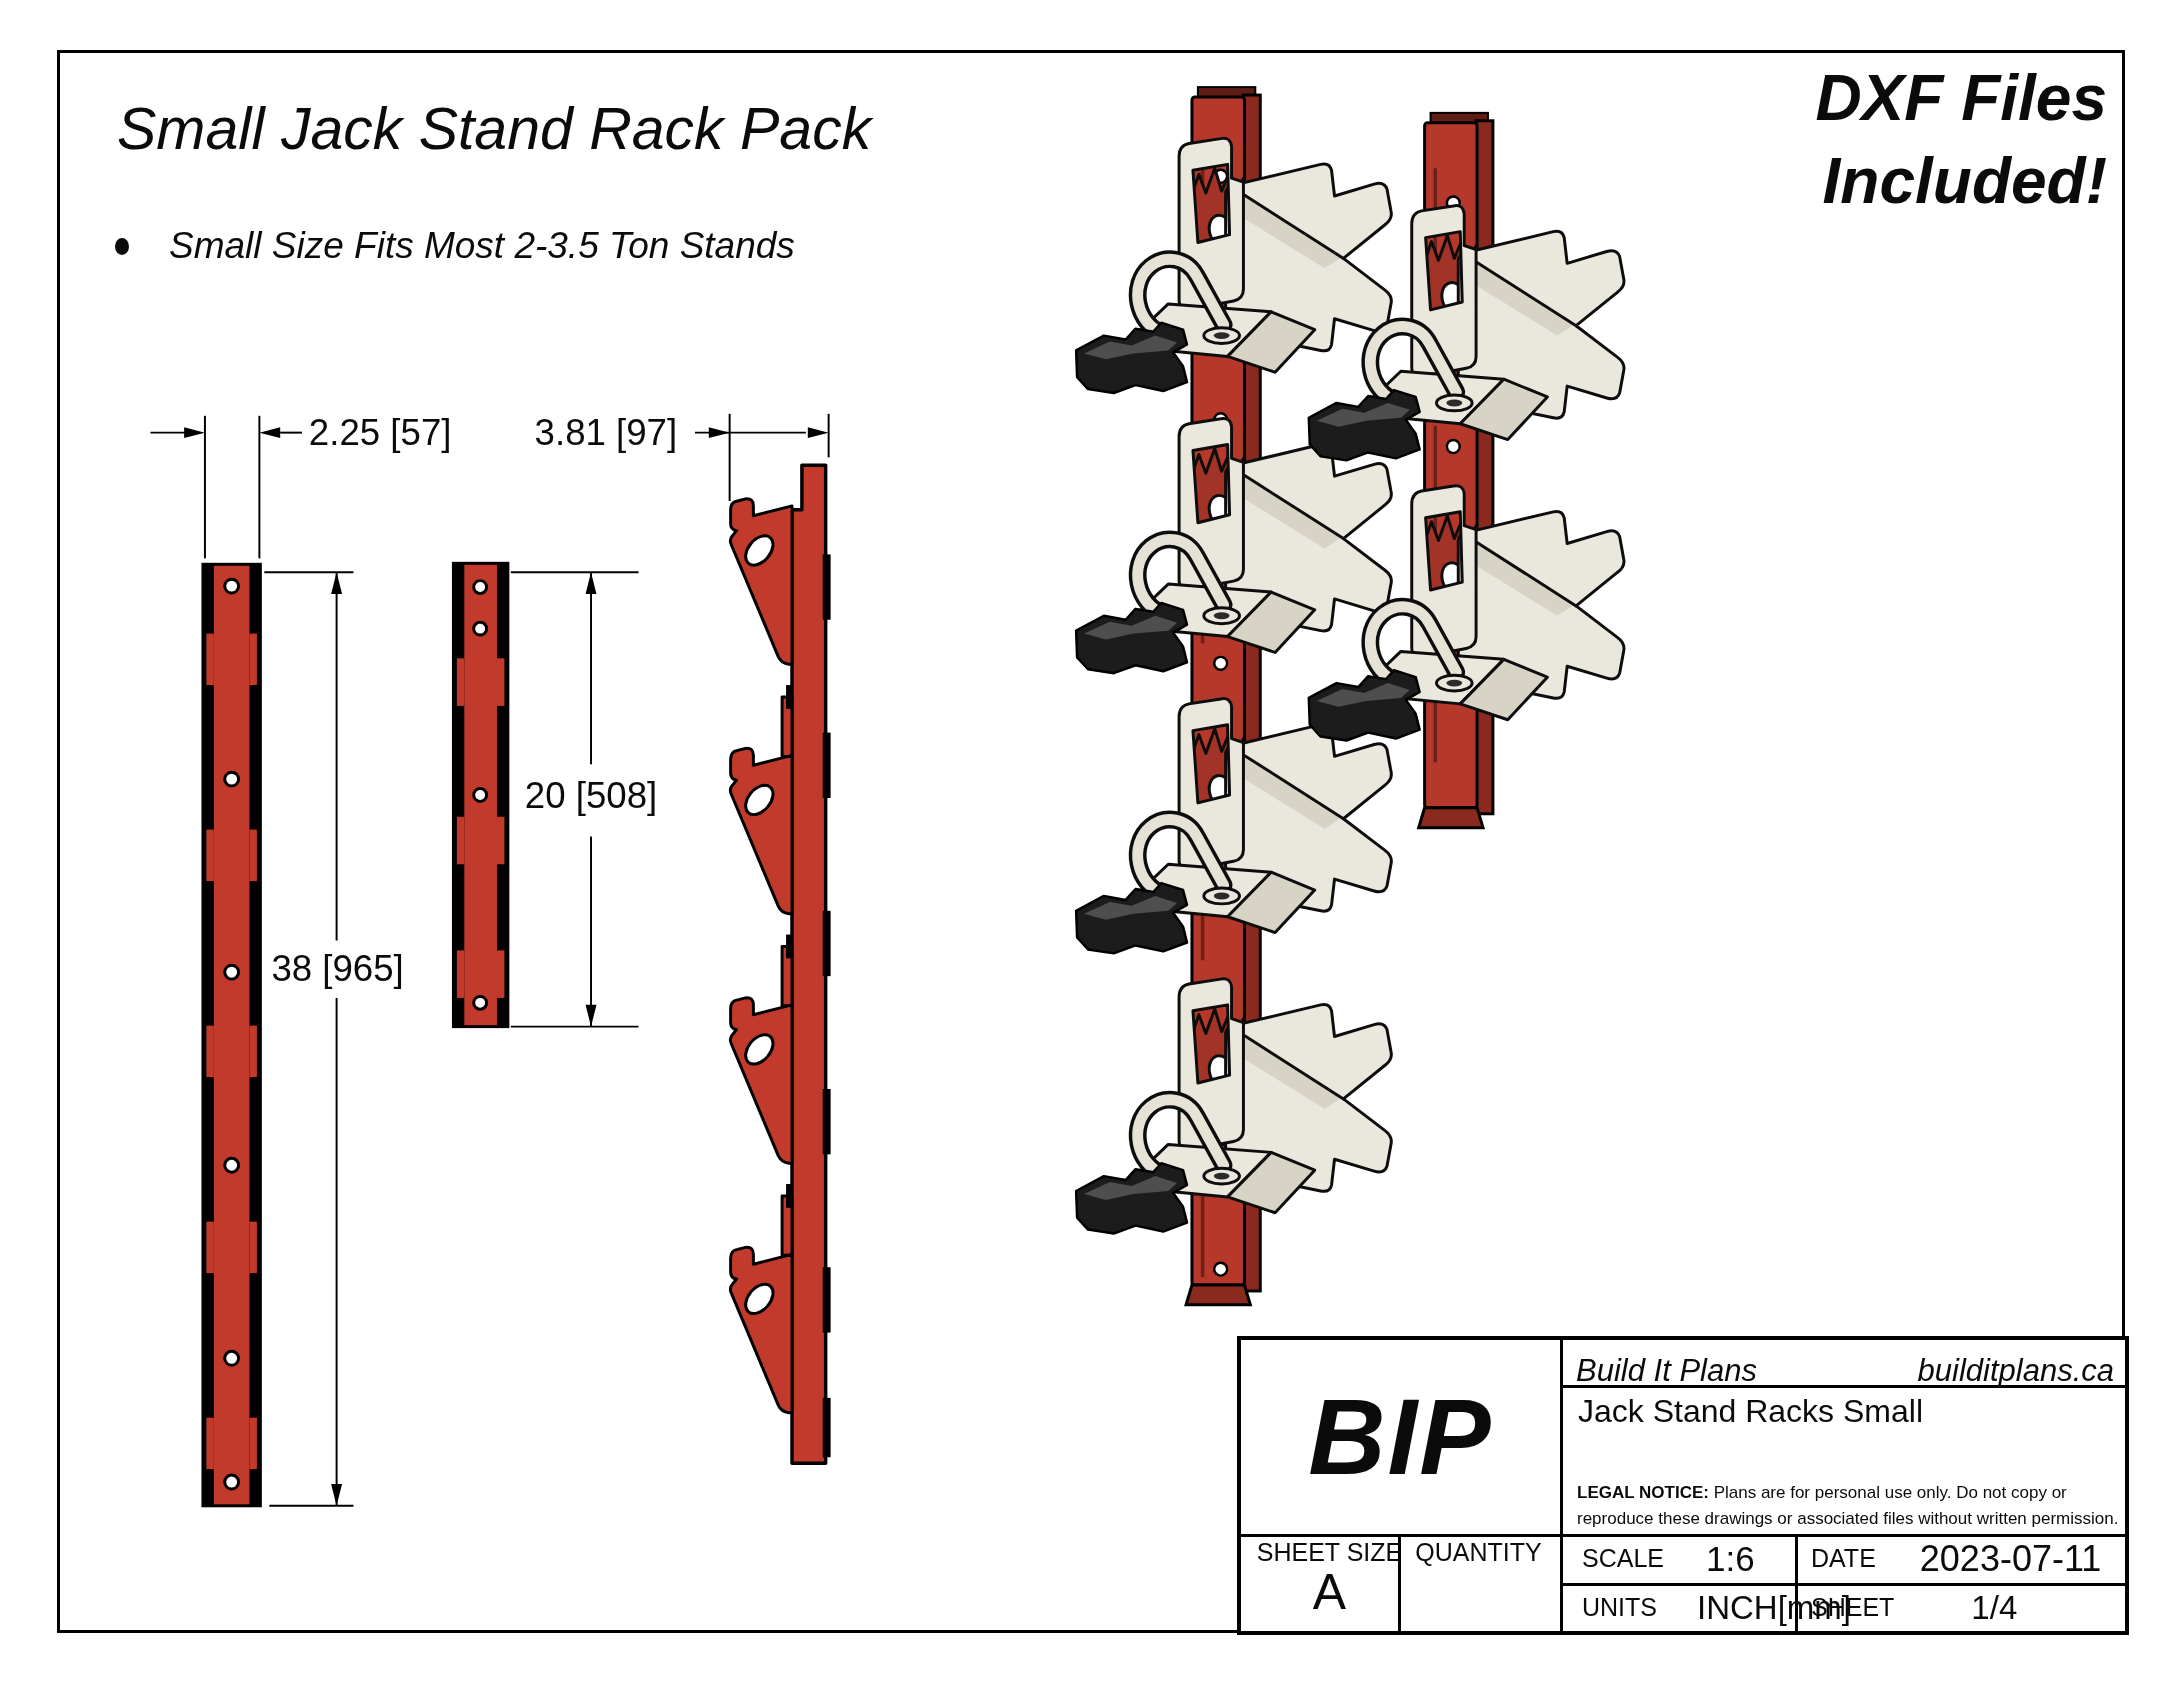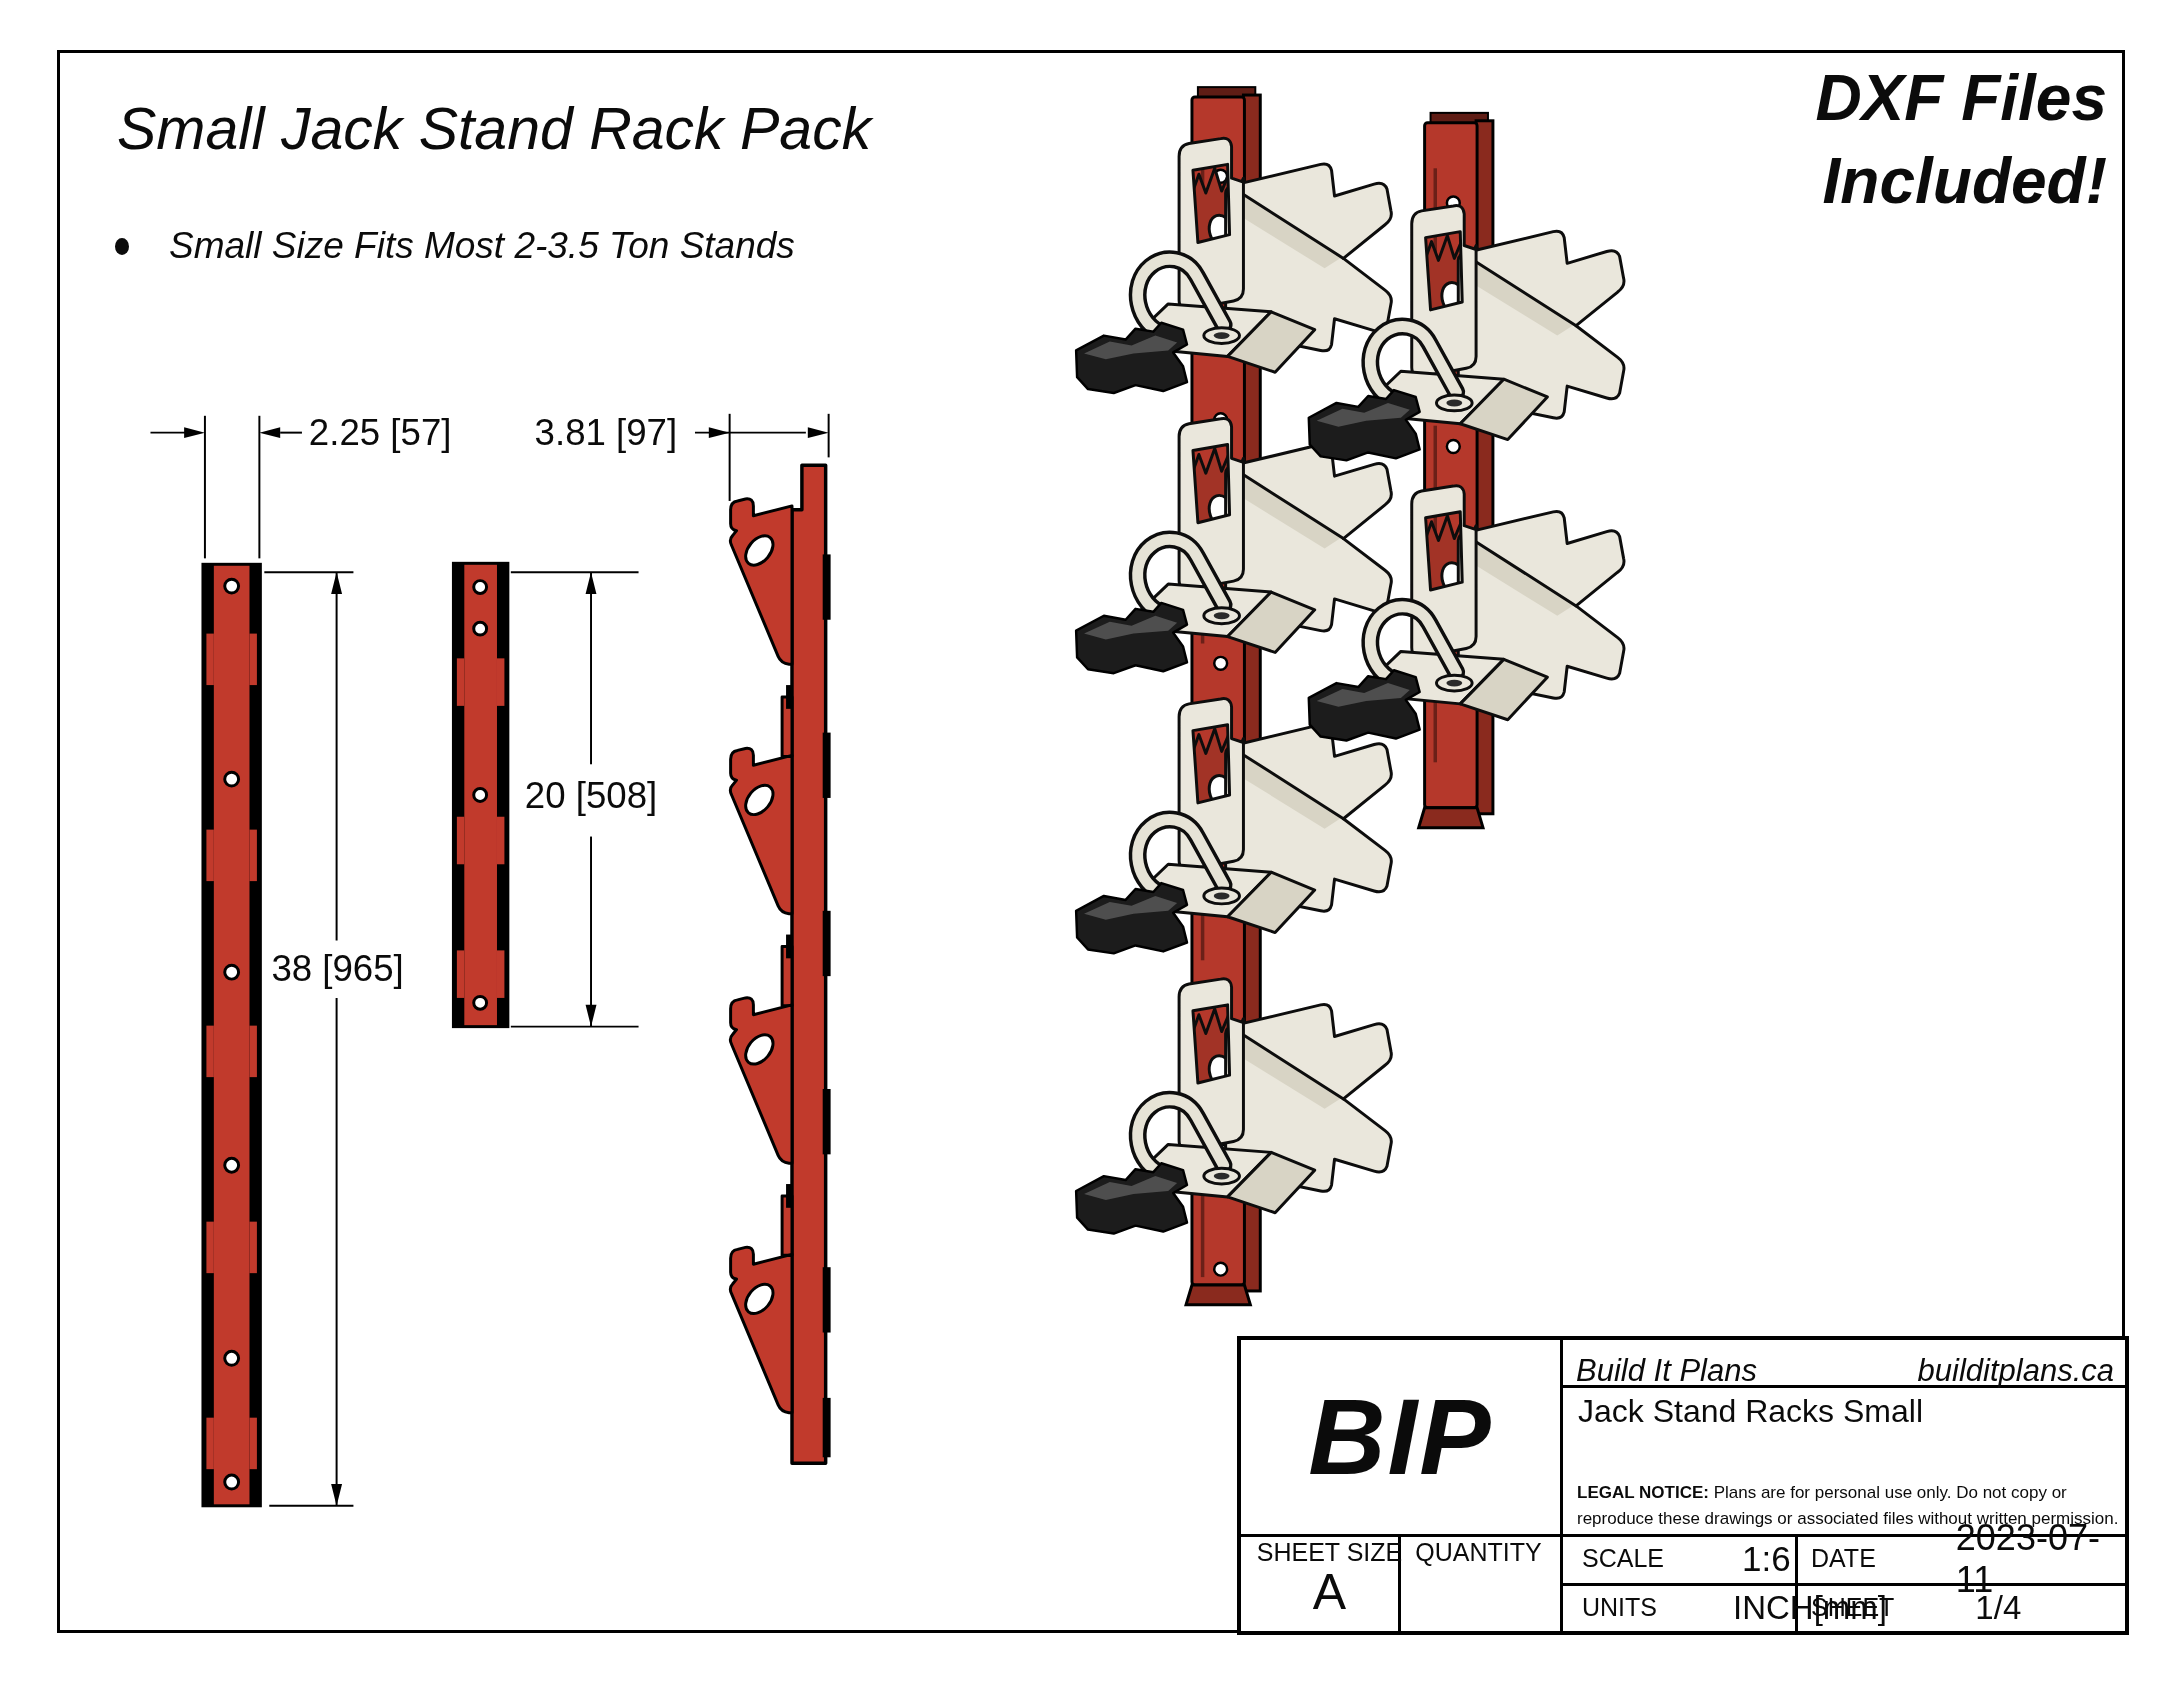--- a/index.html
+++ b/index.html
@@ -44,30 +44,30 @@
   }
   .tb-company, .tb-site { font-style:italic; font-size:31px; white-space:nowrap; }
   .tb-title { left:337px; top:53px; font-size:32px; white-space:nowrap; }
   .tb-legal { left:336px; top:140px; width:556px; font-size:17px; line-height:1.55; }
   .tb-label { font-size:25px; }
   .tb-sheetsize { left:10px; top:194px; width:157px; height:97px; text-align:center; }
   .tb-sheetsize .tb-label { display:block; margin-top:4px; }
   .tb-sheetsize-val { font-size:50px; line-height:1.0; }
   .tb-quantity { left:157px; top:194px; width:161px; height:97px; text-align:center; }
   .tb-quantity .tb-label { display:block; margin-top:4px; }
-  .row-pair { display:flex; align-items:center;gap:36px; }
+  .row-pair { display:flex; align-items:center; }
   .tb-scale   { left:341px; top:194px; width:214px; height:49px; }
   .tb-units   { left:341px; top:243px; width:214px; height:49px; }
   .tb-date    { left:570px; top:194px; width:307px; height:49px; }
   .tb-sheetno { left:570px; top:243px; width:307px; height:49px; }
   .row-pair { height:100%; }
   .val-md { font-size:35px; margin-left:42px; }
   .val-lg { font-size:36px; margin-left:44px; }
   .val-units { font-size:33px; margin-left:40px; }
-  .val-sheet { font-size:33px; margin-left:45px; }
+  .val-sheet { font-size:33px; margin-left:77px; }
 </style>
 </head>
 <body>
 
 <div class="page-border"></div>
 
 <div class="sheet-title">Small Jack Stand Rack Pack</div>
 
 <div class="bullets">
   <div class="bullet-row">

